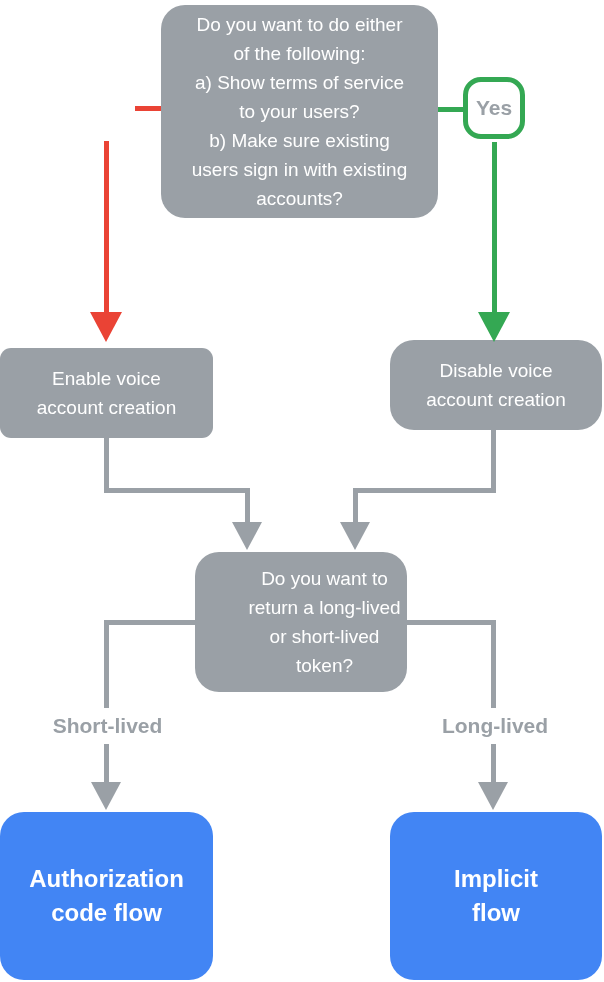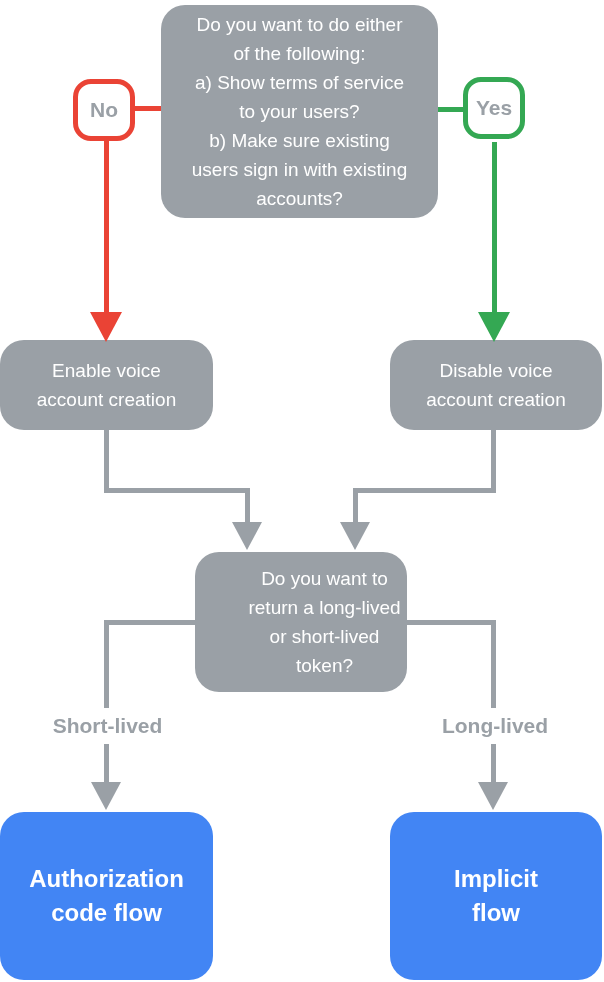--- a/index.html
+++ b/index.html
@@ -94,34 +94,31 @@
     <span>Do you want to do either
 of the following:
 a) Show terms of service
 to your users?
 b) Make sure existing
 users sign in with existing
 accounts?</span>
   </div>
 
   <div class="line red" style="left:135px;top:106px;width:26px;height:5px;"></div>
-  <div class="badge no" style="left:73px;top:79px;">
-    <span>No</span>
-  </div>
   <div class="line red" style="left:104px;top:141px;width:5px;height:172px;"></div>
   <div class="arrow red" style="left:90px;top:312px;"></div>
 
   <div class="line green" style="left:438px;top:107px;width:25px;height:5px;"></div>
   <div class="badge yes" style="left:463px;top:77px;">
     <span>Yes</span>
   </div>
   <div class="line green" style="left:492px;top:142px;width:5px;height:171px;"></div>
   <div class="arrow green" style="left:478px;top:312px;"></div>
 
-  <div class="gbox" style="left:0px;top:340px;width:213px;height:90px;">
+  <div class="gbox" style="left:0px;top:348px;width:213px;height:90px;border-radius:11px;">
     <span>Enable voice
 account creation</span>
   </div>
   <div class="gbox" style="left:390px;top:340px;width:212px;height:90px;">
     <span>Disable voice
 account creation</span>
   </div>
 
   <div class="line gray" style="left:104px;top:430px;width:5px;height:60px;"></div>
   <div class="line gray" style="left:104px;top:488px;width:146px;height:5px;"></div>

